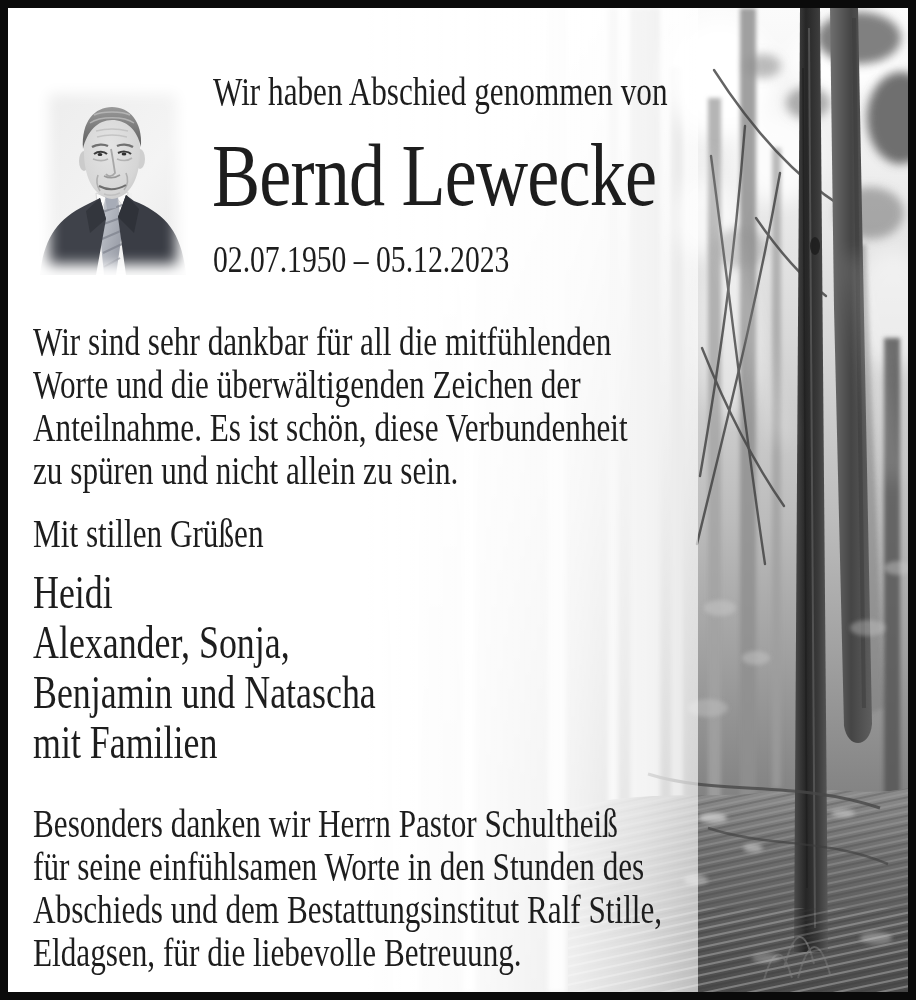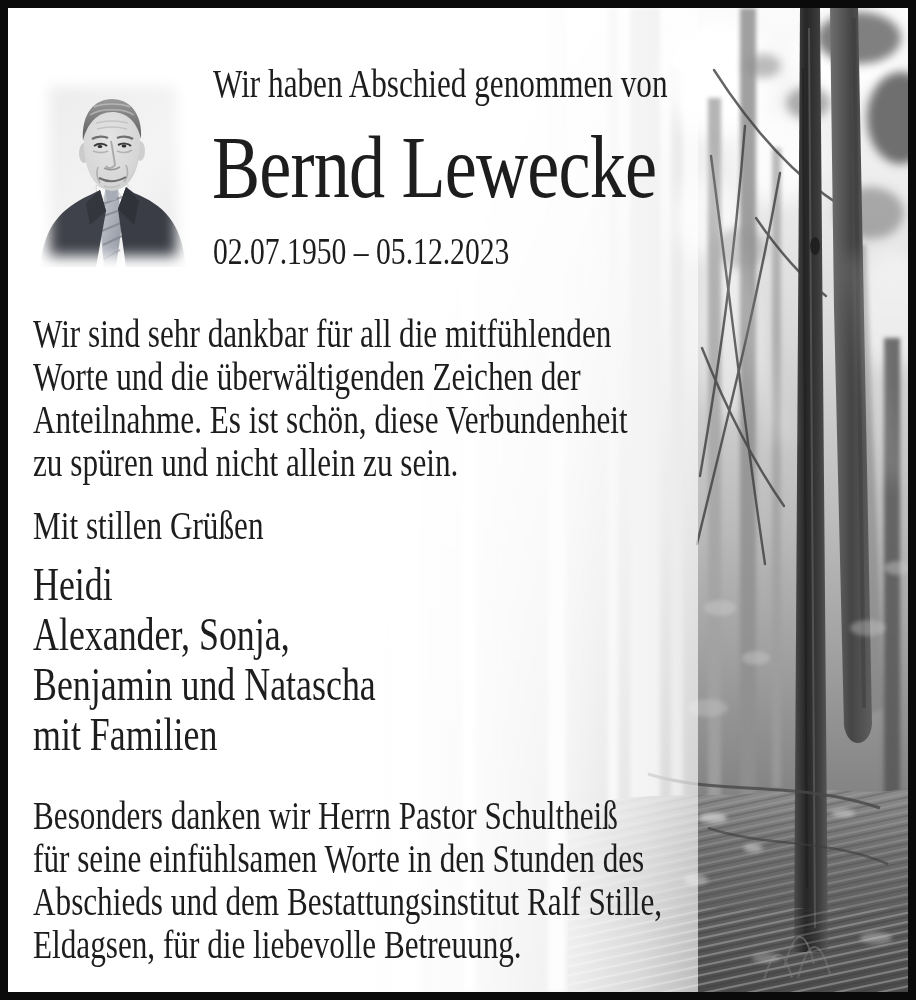--- a/index.html
+++ b/index.html
@@ -20,21 +20,21 @@
   .fade {
     position:absolute; left:0; top:0;
     width:690px; height:984px;
     background:linear-gradient(90deg,
       #ffffff 0%, #ffffff 52%,
       rgba(255,255,255,0.97) 68%,
       rgba(255,255,255,0.90) 82%,
       rgba(255,255,255,0.78) 92%,
       rgba(255,255,255,0.64) 100%);
   }
-  .content { position:absolute; left:0; top:0; width:900px; height:984px; }
+  .content { position:absolute; left:0; top:8px; width:900px; height:984px; }
   .content > div, .content > h1 { position:absolute; margin:0; font-weight:normal; }
 
   .portrait { left:30px; top:67px; width:150px; height:192px; }
   .portrait svg { display:block; width:150px; height:192px; }
   .portrait::after { content:""; position:absolute; inset:0; box-shadow:inset 0 0 14px 11px #ffffff; }
 
   .intro  { left:205px; top:56px;  font-size:40px; line-height:40px; transform:scaleX(.78); transform-origin:0 0; white-space:nowrap; }
   .name   { left:204px; top:116px; font-size:88px; line-height:88px; transform:scaleX(.82); transform-origin:0 0; white-space:nowrap; letter-spacing:-1px; }
   .dates  { left:205px; top:224px; font-size:38px; line-height:38px; transform:scaleX(.78); transform-origin:0 0; white-space:nowrap; }
 

